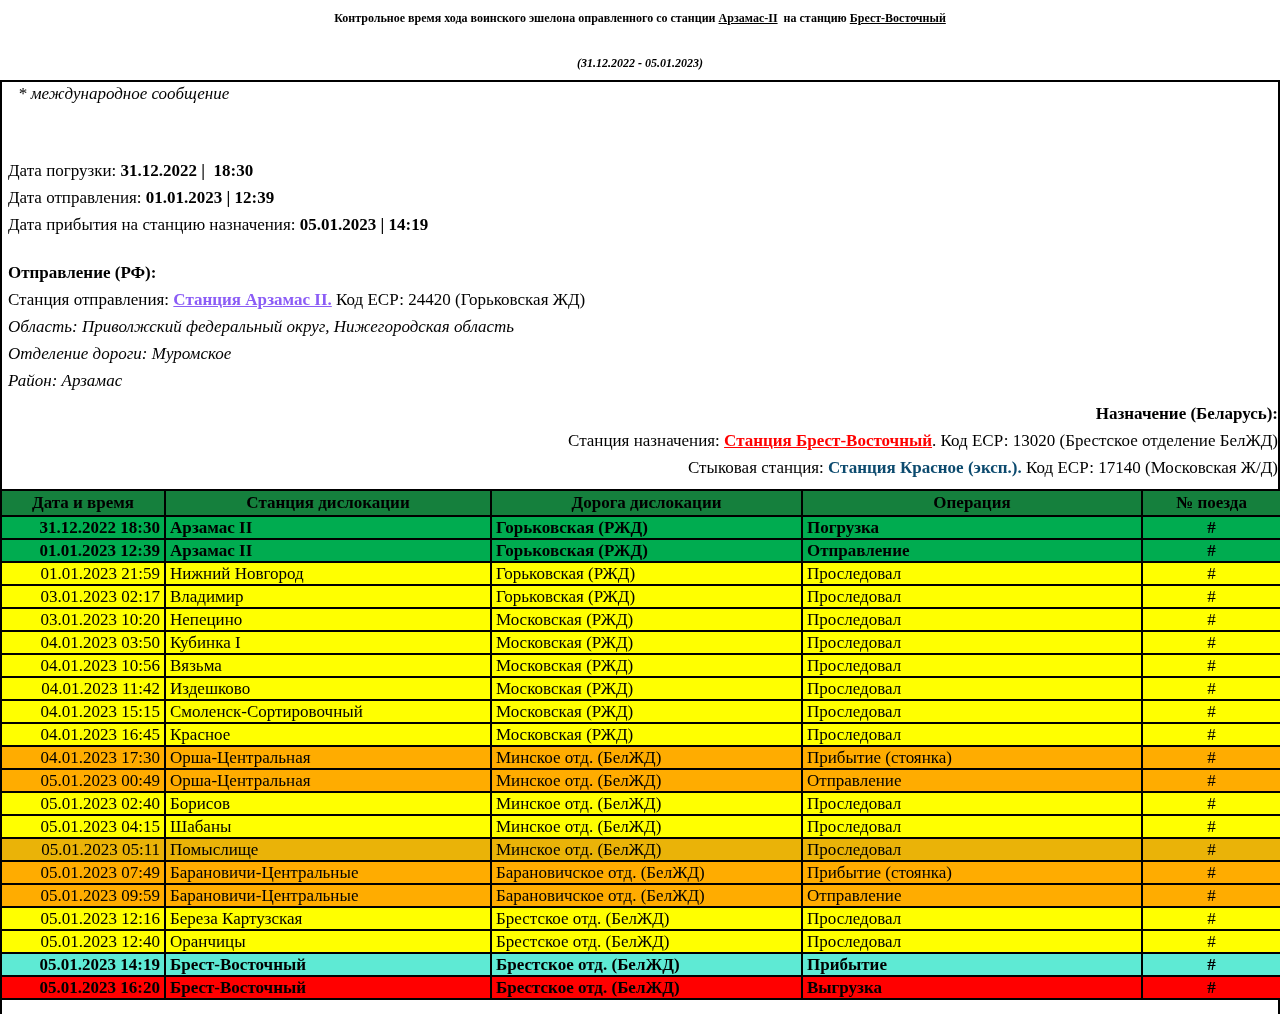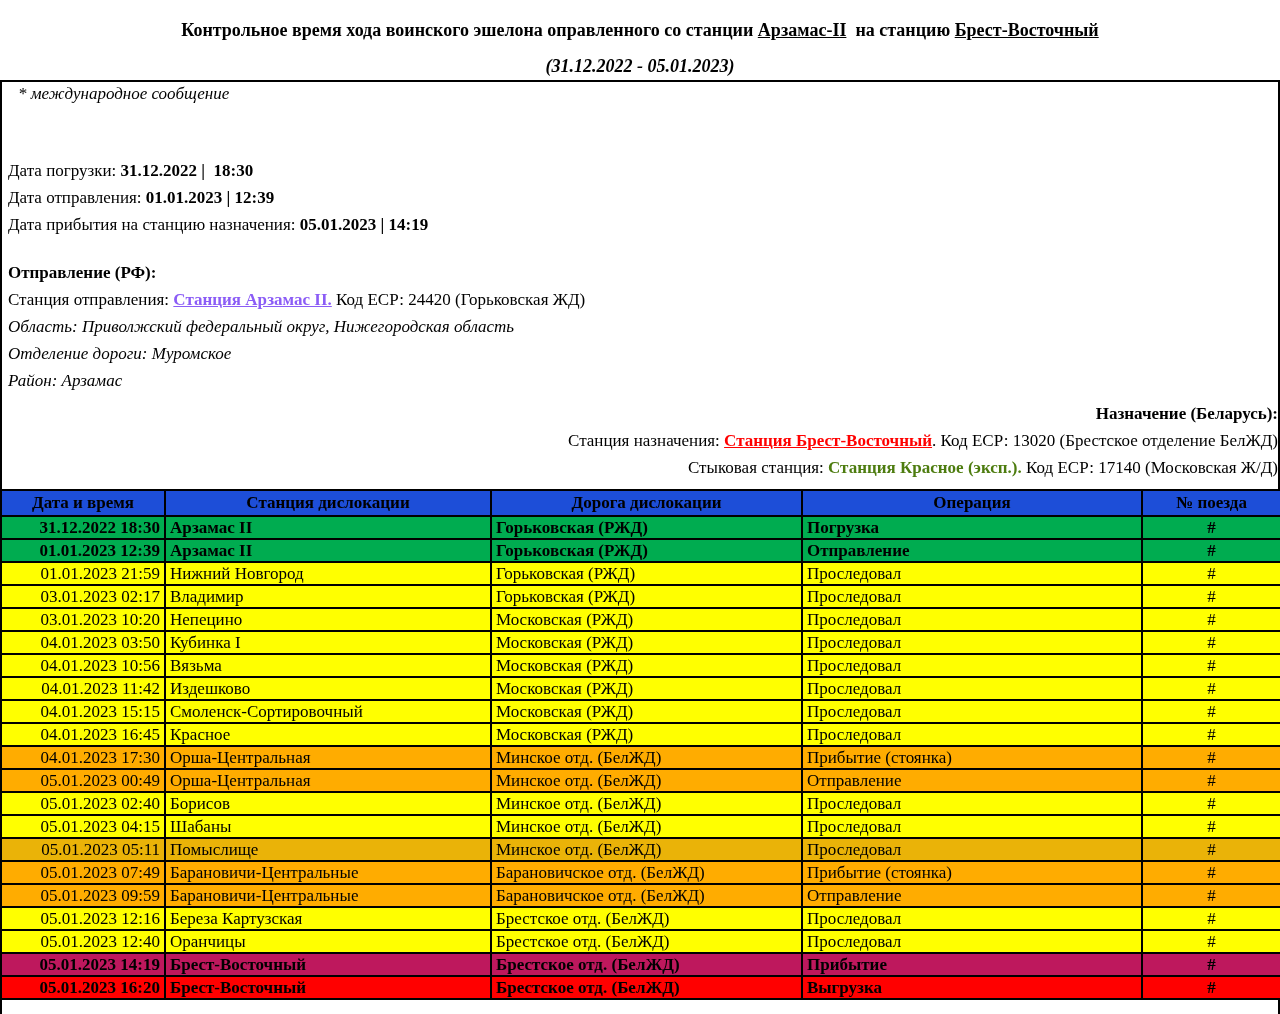--- a/index.html
+++ b/index.html
@@ -1,42 +1,42 @@
 <!DOCTYPE html>
 <html><head>
 <meta charset="utf-8">
 <style>
   * { margin:0; padding:0; box-sizing:border-box; }
   html,body { width:1280px; height:1014px; background:#fff; overflow:hidden; }
   body { font-family:"Liberation Serif","DejaVu Serif",serif; color:#000; font-size:17px; }
   .pre { white-space:pre-wrap; }
 
-  .title { text-align:center; font-weight:bold; font-size:18px; padding-top:20px; height:26px; }
+  .title { text-align:center; font-weight:bold; font-size:12px; padding-top:11px; height:26px; }
   .title .u { text-decoration:underline; }
-  .subtitle { text-align:center; font-weight:bold; font-style:italic; font-size:18px; margin-top:30px; }
+  .subtitle { text-align:center; font-weight:bold; font-style:italic; font-size:12px; margin-top:30px; }
 
   .box { position:absolute; left:0; top:80px; width:1280px; height:934px;
          border:2px solid #000; border-bottom:none; }
   .note { font-style:italic; margin:2px 0 0 16px; height:20px; }
   .dates { margin:57px 0 0 6px; }
   .dates .line { height:27px; }
   .dates b { white-space:pre-wrap; }
   .section { margin-left:6px; }
   .dep { margin-top:21px; }
   .dest { margin-top:6px;text-align:right; }
   .section .line { height:27px; }
   .heading { font-weight:bold; }
   .italic { font-style:italic; }
   .red-link { color:#ff0000; font-weight:bold; }
   .red-link.u { text-decoration:underline; }
 
   table { border-collapse:collapse; table-layout:fixed; width:1280px;
           margin-left:-2px; margin-top:4px; font-size:17px; }
   th, td { border:2px solid #000; padding:0 4px; overflow:hidden; white-space:nowrap; }
-  thead th { height:26px; text-align:center; font-weight:bold; background:#1d4ed8; }
+  thead th { height:26px; text-align:center; font-weight:bold; background:#15803d; }
   tbody td { height:23px; }
   td.c-datetime { text-align:right; padding-right:4px; }
   td.c-station, td.c-road, td.c-operation { text-align:left; }
   td.c-train { text-align:center; }
   tr.status-green td, tr.status-red td { font-weight:bold; }
 </style>
 </head>
 <body>
 
 <div class="title"><span class="pre">Контрольное время хода воинского эшелона оправленного со станции </span><span class="u">Арзамас-II</span><span class="pre">  на станцию </span><span class="u">Брест-Восточный</span></div>
@@ -57,21 +57,21 @@
     <div class="line heading">Отправление (РФ):</div>
     <div class="line"><span>Станция отправления: </span><span class="red-link u" style="color: #8b5cf6;">Станция Арзамас II.</span><span> Код ЕСР: 24420 (Горьковская ЖД)</span></div>
     <div class="line italic">Область: Приволжский федеральный округ, Нижегородская область</div>
     <div class="line italic">Отделение дороги: Муромское</div>
     <div class="line italic">Район: Арзамас</div>
   </div>
 
   <div class="section dest">
     <div class="line heading">Назначение (Беларусь):</div>
     <div class="line"><span>Станция назначения: </span><span class="red-link u" style="color: rgb(255, 0, 0);">Станция Брест-Восточный</span><span>. Код ЕСР: 13020 (Брестское отделение БелЖД)</span></div>
-    <div class="line"><span>Стыковая станция: </span><span class="red-link" style="color: #4d7c0f;">Станция Красное (эксп.).</span><span> Код ЕСР: 17140 (Московская Ж/Д)</span></div>
+    <div class="line"><span>Стыковая станция: </span><span class="red-link" style="color: #0c4a6e;">Станция Красное (эксп.).</span><span> Код ЕСР: 17140 (Московская Ж/Д)</span></div>
   </div>
 
   <table>
     <colgroup>
       <col style="width:164px">
         <col style="width:326px">
         <col style="width:311px">
         <col style="width:340px">
         <col style="width:139px">
     </colgroup>
@@ -211,21 +211,21 @@
     <td class="c-operation">Проследовал</td>
     <td class="c-train">#</td>
   </tr>
         <tr class="status-yellow" style="background: rgb(255, 255, 0);">
     <td class="c-datetime">05.01.2023 12:40</td>
     <td class="c-station">Оранчицы</td>
     <td class="c-road">Брестское отд. (БелЖД)</td>
     <td class="c-operation">Проследовал</td>
     <td class="c-train">#</td>
   </tr>
-        <tr class="status-red" style="background: #be185d;">
+        <tr class="status-red" style="background: #5eead4;">
     <td class="c-datetime">05.01.2023 14:19</td>
     <td class="c-station">Брест-Восточный</td>
     <td class="c-road">Брестское отд. (БелЖД)</td>
     <td class="c-operation">Прибытие</td>
     <td class="c-train">#</td>
   </tr>
         <tr class="status-red" style="background: rgb(255, 0, 0);">
     <td class="c-datetime">05.01.2023 16:20</td>
     <td class="c-station">Брест-Восточный</td>
     <td class="c-road">Брестское отд. (БелЖД)</td>

